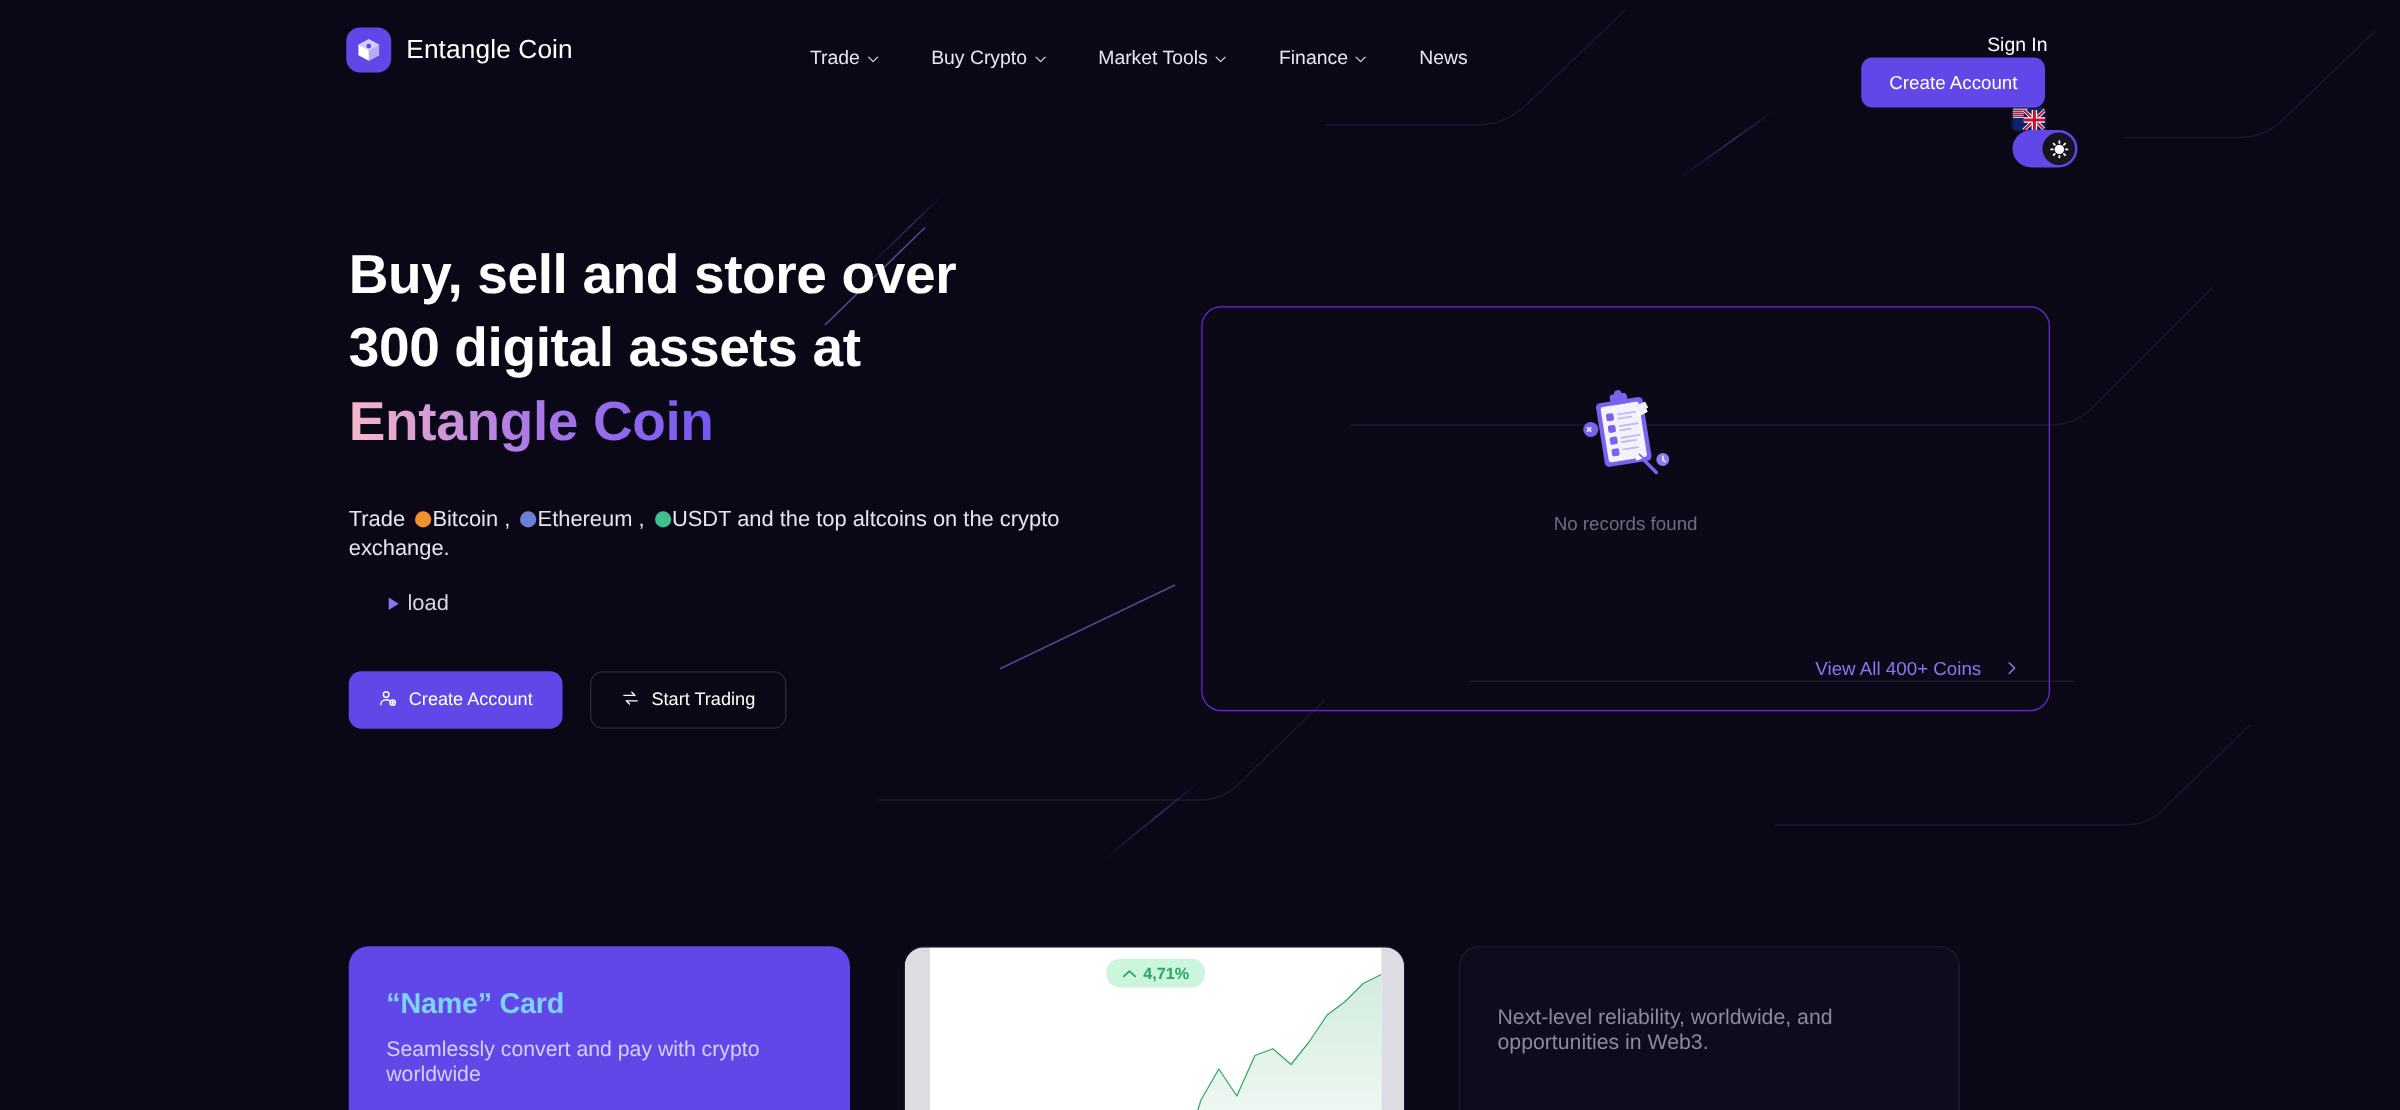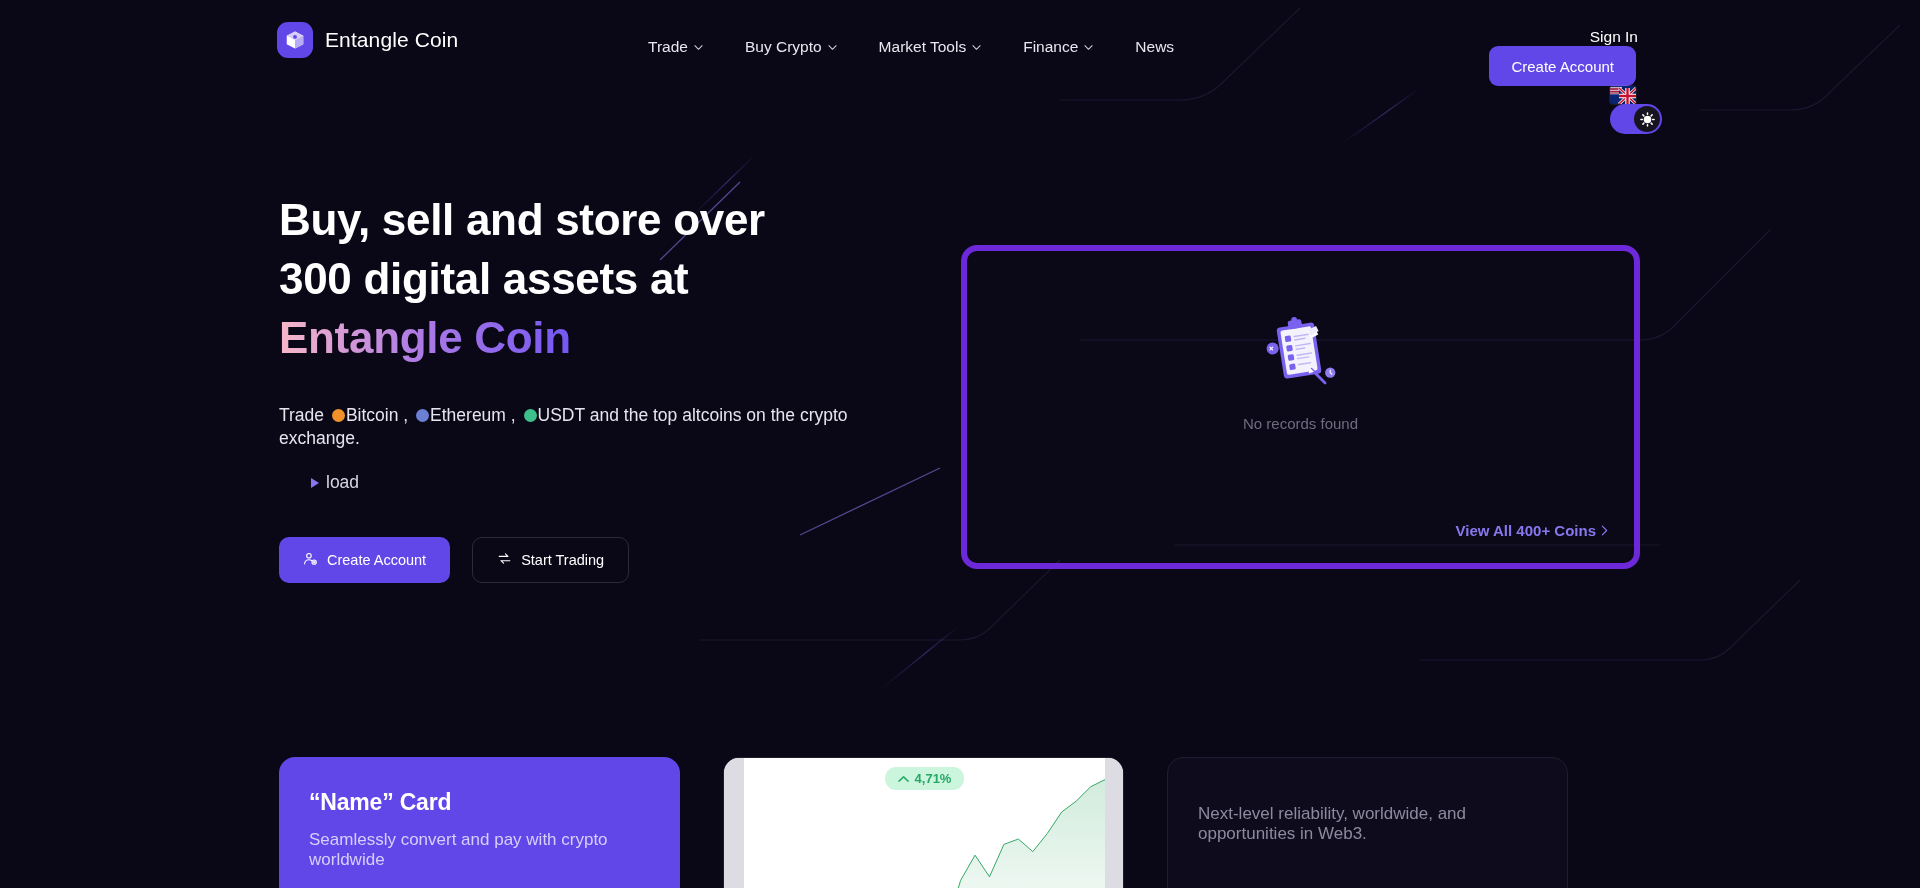--- a/index.html
+++ b/index.html
@@ -119,44 +119,44 @@
   }
   .btn-ghost {
     background: transparent; color: #fff; border: 1px solid #2d2a3c; border-radius: 10px;
     height: 46px; padding: 16px 24px; font-size: 14.5px; font-family: inherit;
     display: flex; align-items: center; gap: 9px; cursor: pointer; white-space: nowrap;
   }
 
   
   .coins-panel {
     position: absolute; left: 961px; top: 245px; width: 679px; height: 324px;
-    border: 6px solid #6d28d9; border-radius: 16px; background: rgba(255,255,255,.008);
+    border: 1px solid #6d28d9; border-radius: 16px; background: rgba(255,255,255,.008);
     z-index: 5;
   }
   .empty-wrap {
     position: absolute; left: 0; right: 0; top: 58px;
     display: flex; flex-direction: column; align-items: center;
   }
   .empty-label { margin-top: 16px; color: #6f6c82; font-size: 15px; }
   .view-all {
     position: absolute; right: 26px; bottom: 24px;
     color: #8878f0; font-size: 15px; cursor: pointer;
-    display: flex; align-items: center; gap: 5px; white-space: nowrap; font-weight: bold;
+    display: flex; align-items: center; gap: 21px; white-space: nowrap;
   }
 
   
   .cards { position: absolute; left: 279px; top: 757px; display: flex; gap: 43px; z-index: 5; }
   .card {
     width: 401px; height: 180px; border-radius: 16px; overflow: hidden;
     position: relative;
   }
   .card-purple { background: #6247e8; padding: 32px 30px 0 30px; }
   .card-dark { background: #0d0b1c; border: 1px solid #201d30; padding: 32px 30px 0 30px; }
   .card-chart { background: #0d0b1c; border: 1px solid #201d30; padding: 0; }
-  .card-title { color: #ffffff; font-size: 23px; font-weight: 700; letter-spacing: -.2px; }
+  .card-title { color: #7dd3fc; font-size: 23px; font-weight: 700; letter-spacing: -.2px; }
   .card-text { margin-top: 14px; font-size: 17px; line-height: 20px; }
   .card-purple .card-text { color: #d6cffb; }
   .card-dark .card-text { color: #8d8a9e; }
 
   .chart-white {
     position: absolute; left: 0; top: 0; width: 401px; height: 180px;
     background: #ffffff; display: flex; align-items: stretch;
   }
   .chart-side { width: 20px; background: #dcdce2; flex: 0 0 auto; }
   .chart-inner { flex: 1 1 auto; position: relative; background: #ffffff; }

